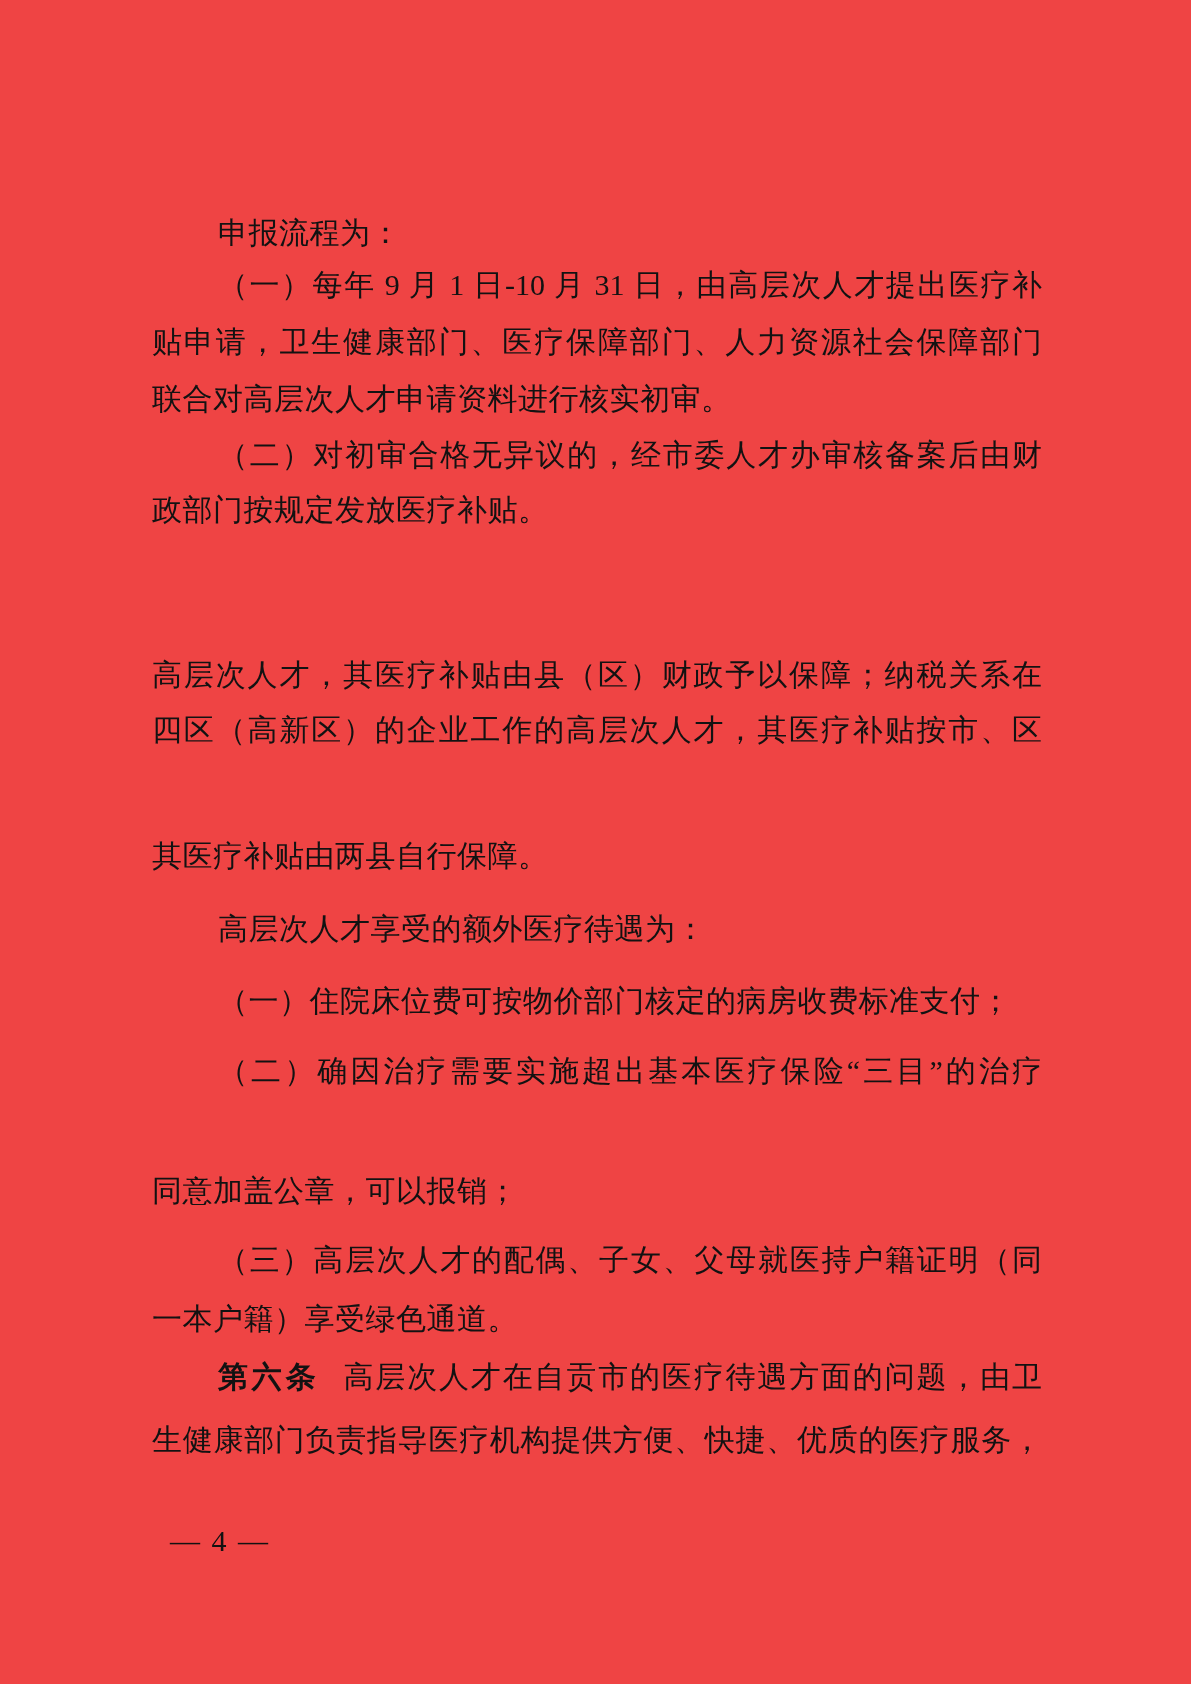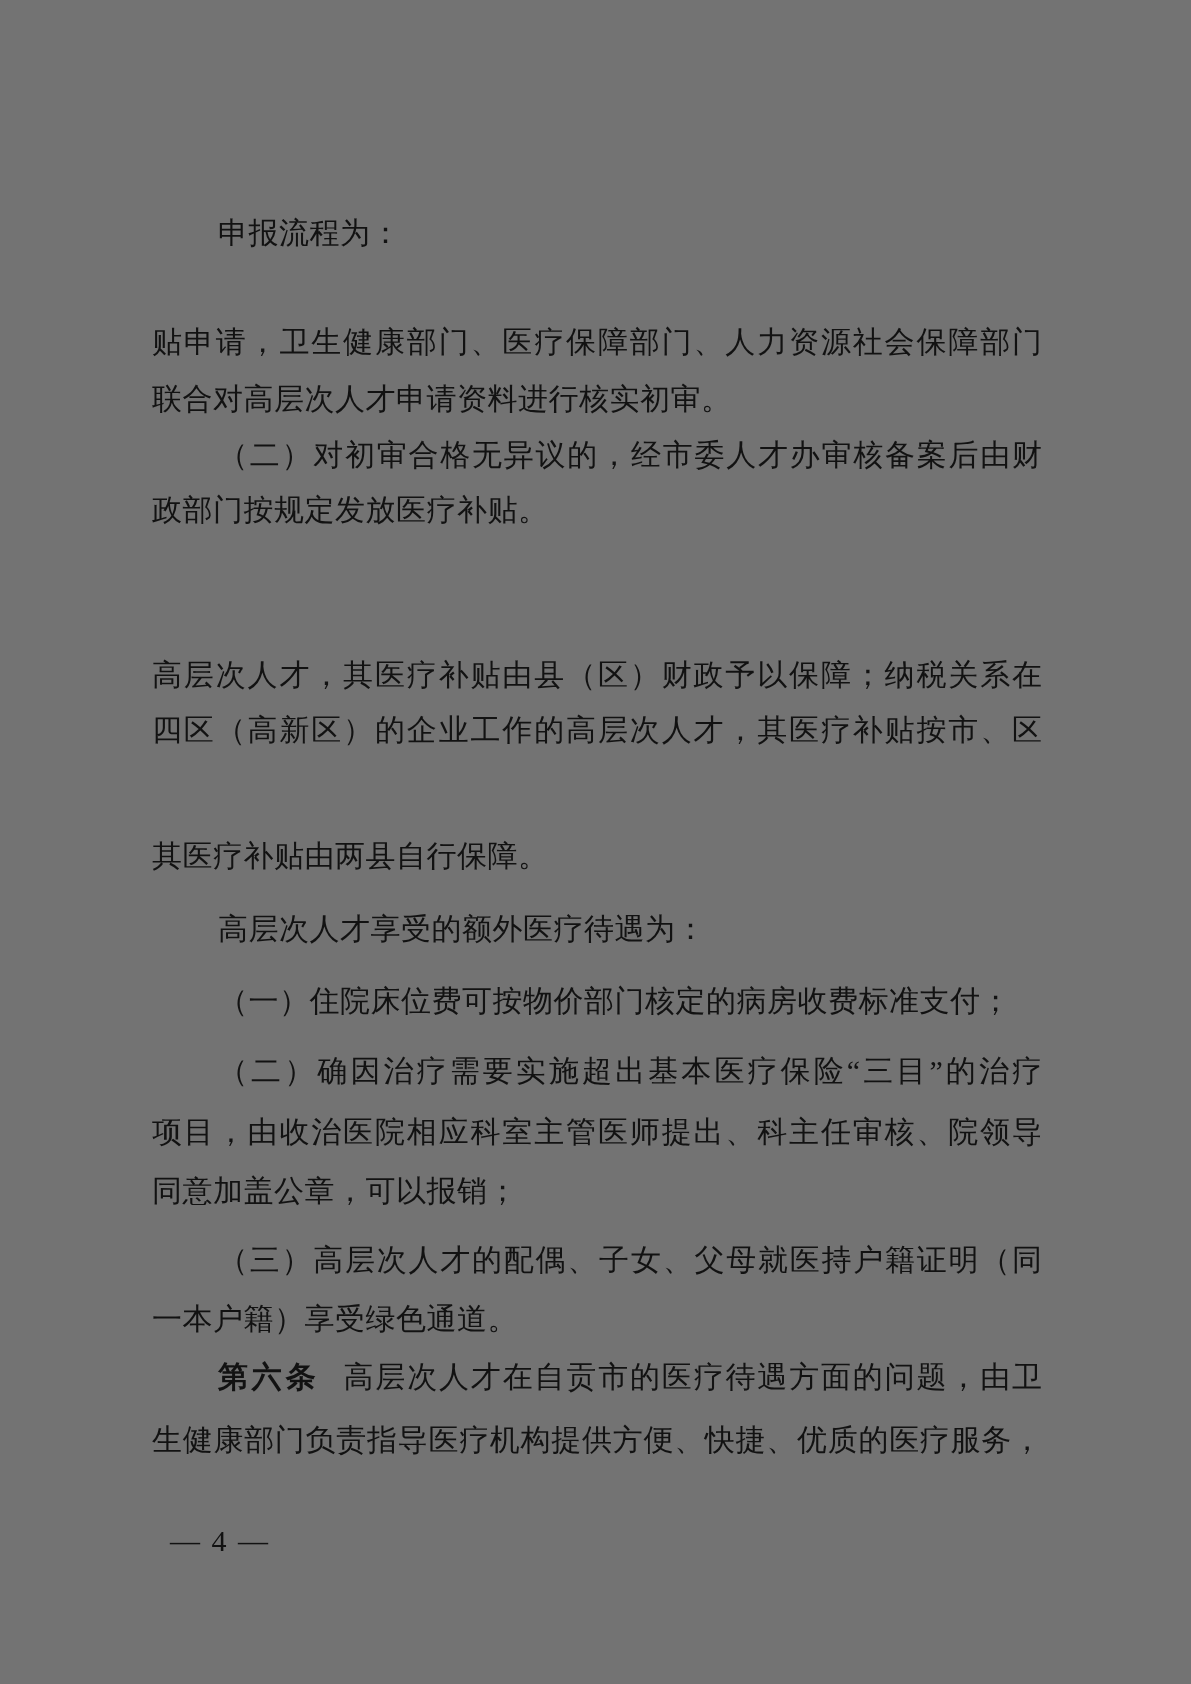--- a/index.html
+++ b/index.html
@@ -1,19 +1,19 @@
 <!DOCTYPE html>
 <html><head>
 <meta charset="utf-8">
 <style>
   html,body{margin:0;padding:0;background:#e8e8e8;}
   .page{
     position:relative;
     width:1191px;height:1684px;
-    background:#737373;
+    background:#ef4444;
     margin:0 auto;
     font-family:"Liberation Serif","DejaVu Serif",serif;
     color:#121212;
     overflow:hidden;
   }
   .ln{
     position:absolute;
     left:152px;
     width:890px;
     height:40px;
@@ -47,36 +47,36 @@
     letter-spacing:2px;
   }
 </style>
 </head>
 <body>
 
 <div class="page">
 
   <div class="ln ind" style="top:213px">申报流程为：</div>
 
+  <div class="ln ind jst" style="top:265px">（一）每年 9 月 1 日-10 月 31 日，由高层次人才提出医疗补</div>
   <div class="ln jst" style="top:322px">贴申请，卫生健康部门、医疗保障部门、人力资源社会保障部门</div>
   <div class="ln" style="top:379px">联合对高层次人才申请资料进行核实初审。</div>
 
   <div class="ln ind jst" style="top:435px">（二）对初审合格无异议的，经市委人才办审核备案后由财</div>
   <div class="ln" style="top:490px">政部门按规定发放医疗补贴。</div>
 
   <div class="ln jst" style="top:655px">高层次人才，其医疗补贴由县（区）财政予以保障；纳税关系在</div>
   <div class="ln jst" style="top:710px">四区（高新区）的企业工作的高层次人才，其医疗补贴按市、区</div>
   <div class="ln" style="top:836px">其医疗补贴由两县自行保障。</div>
 
   <div class="ln ind" style="top:909px">高层次人才享受的额外医疗待遇为：</div>
 
   <div class="ln ind" style="top:981px">（一）住院床位费可按物价部门核定的病房收费标准支付；</div>
 
   <div class="ln ind jst" style="top:1051px">（二）确因治疗需要实施超出基本医疗保险“三目”的治疗</div>
-  <div class="ln jst" style="top:1112px">项目，由收治医院相应科室主管医师提出、科主任审核、院领导</div>
   <div class="ln" style="top:1171px">同意加盖公章，可以报销；</div>
 
   <div class="ln ind jst" style="top:1240px">（三）高层次人才的配偶、子女、父母就医持户籍证明（同</div>
   <div class="ln" style="top:1299px">一本户籍）享受绿色通道。</div>
 
   <div class="ln ind jst" style="top:1357px">
     <b class="term">第六条</b><span>高层次人才在自贡市的医疗待遇方面的问题，由卫</span>
   </div>
   <div class="ln jst" style="top:1420px">生健康部门负责指导医疗机构提供方便、快捷、优质的医疗服务，</div>
 

